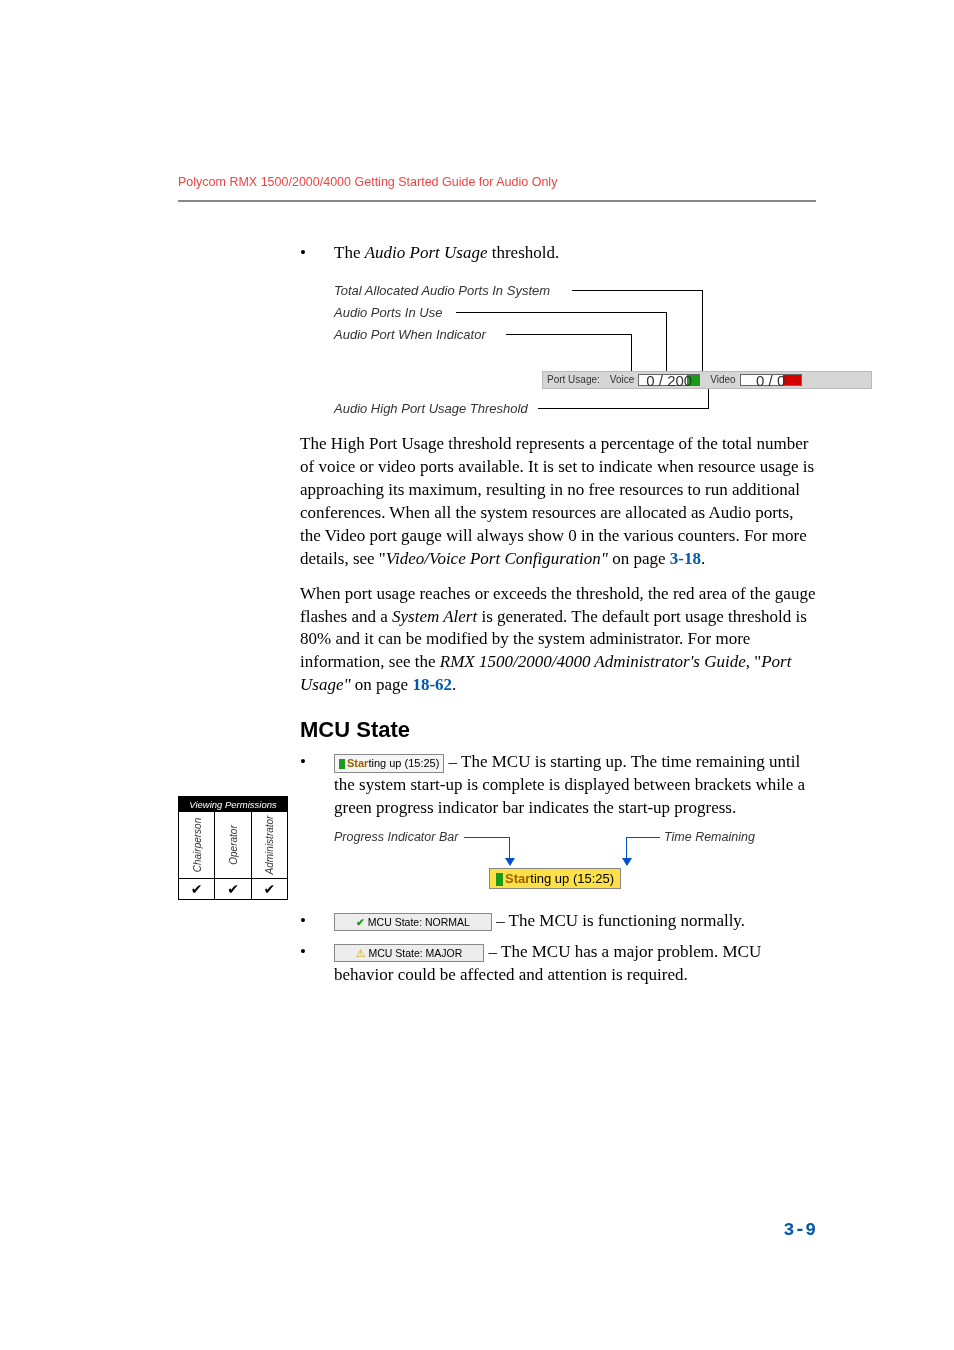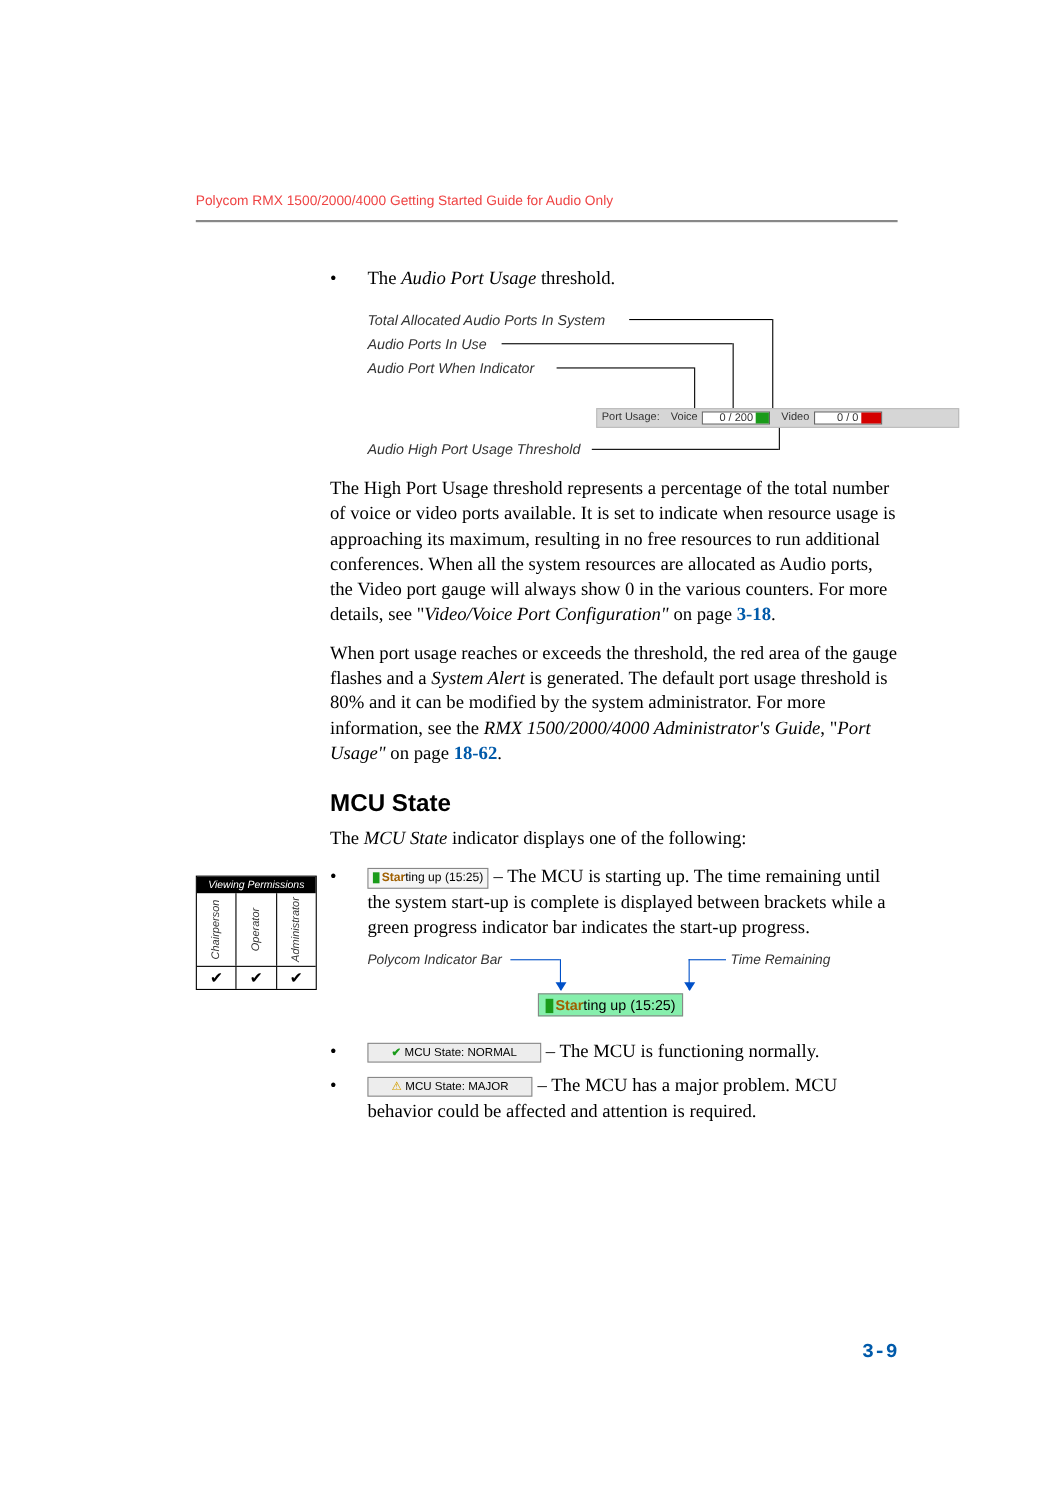--- a/index.html
+++ b/index.html
@@ -82,21 +82,21 @@
   .portusage-bar .pu-label { padding-left: 4px; }
   .portusage-bar .pu-voice { padding-left: 10px; }
   .pu-gauge {
     display: inline-block;
     width: 62px;
     height: 12px;
     border: 1px solid #666;
     margin-left: 4px;
     position: relative;
     background: #fff;
-    font-size: 10px;
+    font-size: 15px;
     text-align: center;
     line-height: 11px;
   }
   .pu-gauge .fill {
     position: absolute;
     right: 0; top: 0; bottom: 0;
     background: #1a9b1a;
     width: 12px;
   }
   .pu-gauge .fill-red {
@@ -214,21 +214,21 @@
     left: 330px; top: 0;
     font-size: 12.5px;
     font-style: italic;
     color: #333;
   }
   .diagram2 .badge2 {
     position: absolute;
     left: 155px;
     top: 38px;
     border: 1px solid #888;
-    background: #86efac;
+    background: #fde047;
     padding: 2px 6px;
     font-family: Verdana, Arial, sans-serif;
     font-size: 13px;
   }
   .diagram2 .badge2 .sw {
     display: inline-block;
     width: 7px; height: 13px;
     background: #1a9b1a;
     vertical-align: middle;
     margin-right: 2px;
@@ -331,35 +331,32 @@
   <div class="para">
     <span>The High Port Usage threshold represents a percentage of the total number of voice or video ports available. It is set to indicate when resource usage is approaching its maximum, resulting in no free resources to run additional conferences.  When all the system resources are allocated as Audio ports, the Video port gauge will always show 0 in the various counters. For more details, see "</span><span class="italic">Video/Voice Port Configuration"</span><span> on page </span><span class="blue-bold">3-18</span><span>.</span>
   </div>
 
   <div class="para">
     <span>When port usage reaches or exceeds the threshold, the red area of the gauge flashes and a </span><span class="italic">System Alert</span><span> is generated. The default port usage threshold is 80% and it can be modified by the system administrator. For more information, see the </span><span class="italic">RMX 1500/2000/4000 Administrator's Guide</span><span>, "</span><span class="italic">Port Usage"</span><span> on page </span><span class="blue-bold">18-62</span><span>.</span>
   </div>
 
   <div class="section-h">MCU State</div>
 
-  <div class="para">
-    <span>The </span><span class="italic">MCU State</span><span> indicator displays one of the following:</span>
-  </div>
 
   <div class="sub-bullet">
     <div class="dot">•</div>
     <div class="body">
       <span class="starting-badge">
         <span class="sw"></span><span class="sw-bold">Star</span>ting up (15:25)
       </span><span> – The MCU is starting up. The time remaining until the system start-up is complete is displayed between brackets while a green progress indicator bar indicates the start-up progress.</span>
     </div>
   </div>
 
   <div class="diagram2">
-    <div class="pi-label">Polycom Indicator Bar</div>
+    <div class="pi-label">Progress Indicator Bar</div>
     <div class="hline" style="top:7px; left:130px; width:45px;"></div>
     <div class="arrow" style="left:175px; top:7px; height:28px;"></div>
 
     <div class="tr-label">Time Remaining</div>
     <div class="hline" style="top:7px; left:292px; width:34px;"></div>
     <div class="arrow" style="left:292px; top:7px; height:28px;"></div>
 
     <div class="badge2">
       <span class="sw"></span><span class="t1">Star</span><span>ting up (15:25)</span>
     </div>

